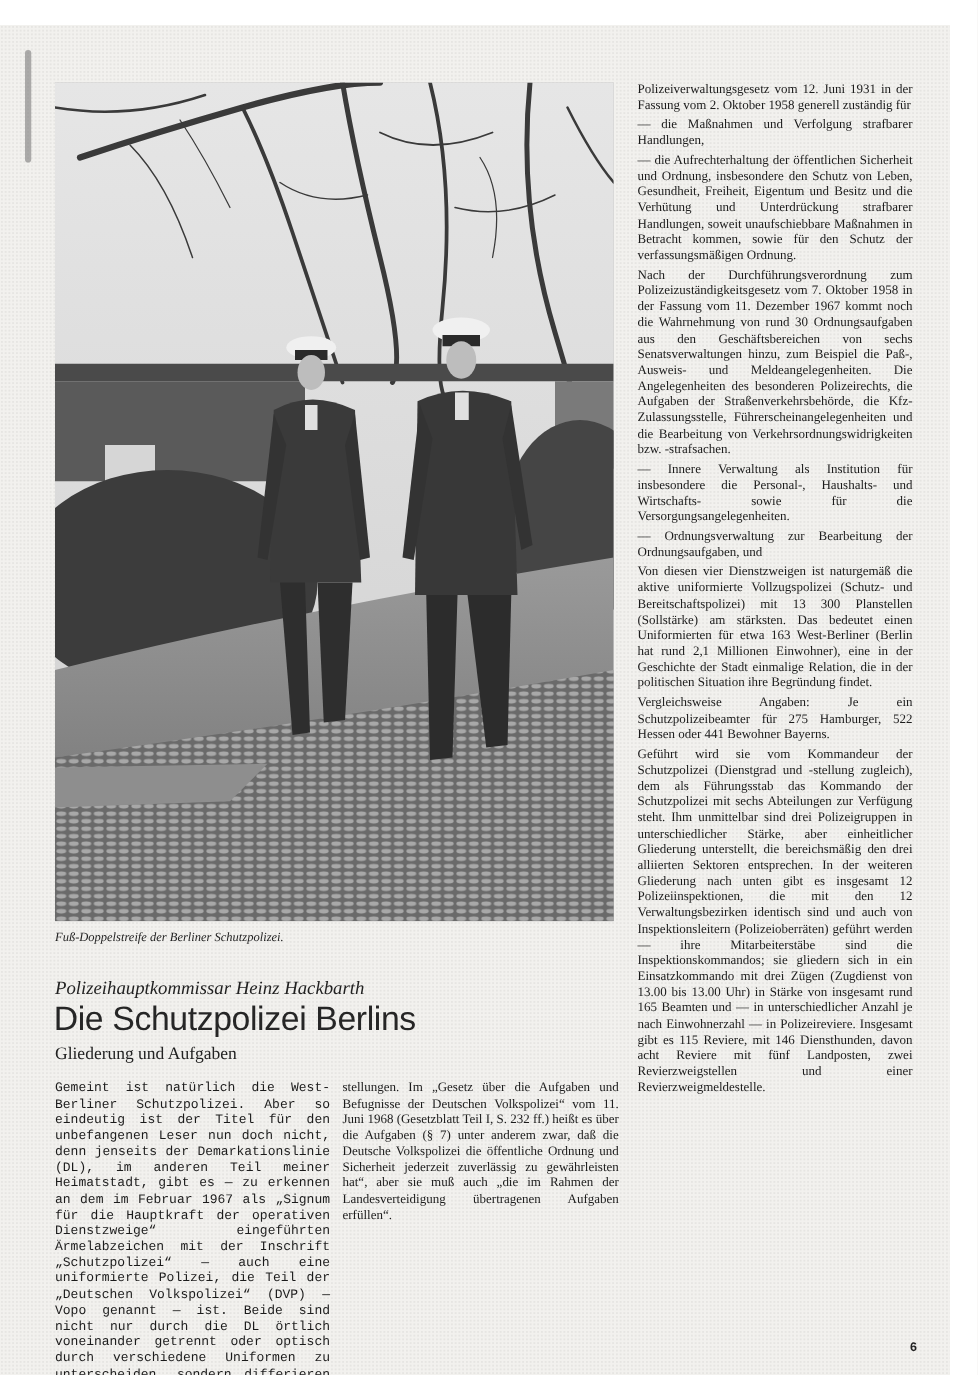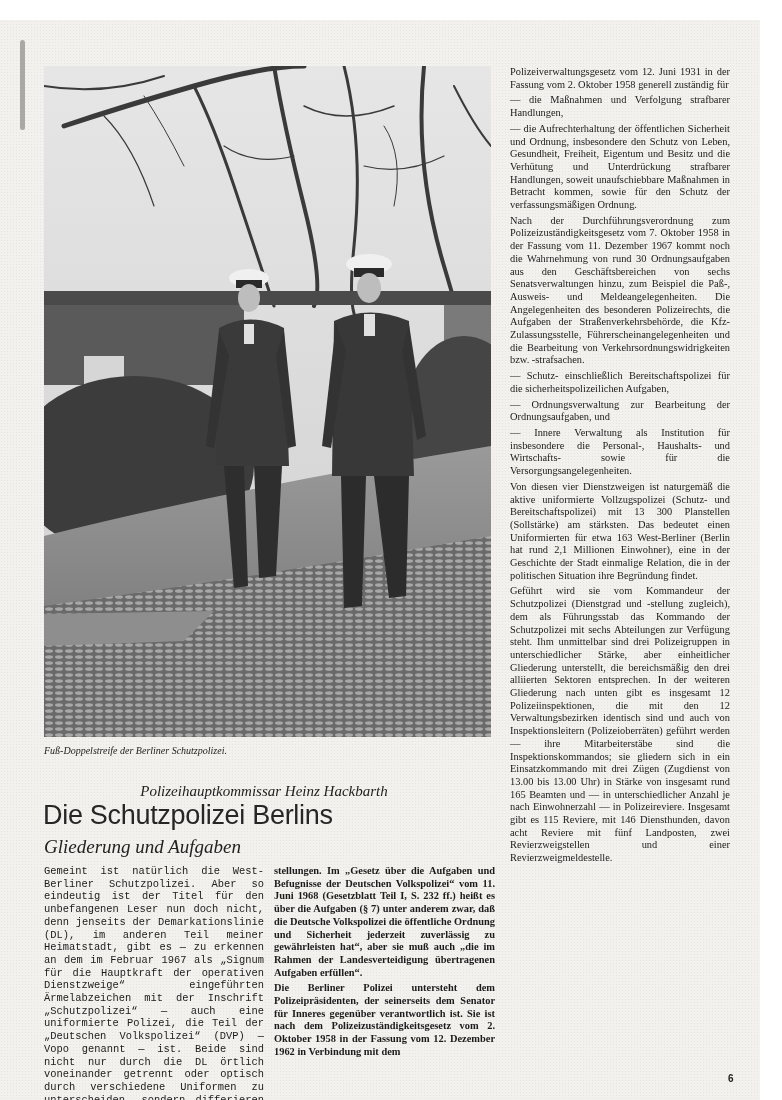--- a/index.html
+++ b/index.html
@@ -27,38 +27,38 @@
       position: absolute; left: 44px; top: 66px; width: 447px; height: 671px;
       overflow: hidden; background: #c8c8c8;
     }
     .photo svg { display: block; }
     .caption {
       position: absolute; left: 44px; top: 745px; width: 440px;
       font-style: italic; font-size: 10px; color: #222;
     }
     .author {
       position: absolute; left: 44px; top: 783px; width: 440px;
-      font-style: italic; font-size: 15px; color: #222; text-align: center;
+      font-style: italic; font-size: 15px; color: #222;
     }
     .headline {
       position: absolute; left: 43px; top: 800px; width: 450px;
       font-family: "Liberation Sans", "DejaVu Sans", sans-serif;
       font-weight: normal; font-size: 27px; color: #262626; letter-spacing: -0.3px;
     }
     .subtitle {
       position: absolute; left: 44px; top: 836px; width: 440px;
-      font-style: italic; font-size: 19px; color: #222;
+      font-size: 14px; color: #222;
     }
     .col {
       position: absolute; font-size: 10.4px; line-height: 12.7px;
       text-align: justify; hyphens: manual; color: #1b1b1b;
     }
     .col p { margin: 0 0 3px 0; }
     .col1 { left: 44px; top: 865px; width: 220px; font-family: Liberation Mono, monospace; }
-    .col2 { left: 274px; top: 865px; width: 221px; font-weight: bold; }
+    .col2 { left: 274px; top: 865px; width: 221px; }
     .col3 { left: 510px; top: 66px; width: 220px; }
     .page-number {
       position: absolute; left: 728px; top: 1073px;
       font-family: "Liberation Sans", "DejaVu Sans", sans-serif;
       font-weight: bold; font-size: 10px; color: #222;
     }
   </style>
 </head>
 <body>
 
@@ -143,28 +143,27 @@
 <div class="author">Polizeihauptkommissar Heinz Hackbarth</div>
 <div class="headline">Die Schutzpolizei Berlins</div>
 <div class="subtitle">Gliederung und Aufgaben</div>
 
 <div class="col col1">
   <p>Gemeint ist natürlich die West-Berliner Schutzpolizei. Aber so eindeutig ist der Titel für den unbefangenen Leser nun doch nicht, denn jenseits der Demarkationslinie (DL), im anderen Teil meiner Heimatstadt, gibt es — zu erkennen an dem im Februar 1967 als „Signum für die Hauptkraft der operativen Dienstzweige“ eingeführten Ärmelabzeichen mit der Inschrift „Schutzpolizei“ — auch eine uniformierte Polizei, die Teil der „Deutschen Volkspolizei“ (DVP) — Vopo genannt — ist. Beide sind nicht nur durch die DL örtlich voneinander getrennt oder optisch durch verschiedene Uniformen zu unterscheiden, sondern differieren wesentlich durch die verschiedenen Aufgaben-</p>
 </div>
 
 <div class="col col2">
   <p>stellungen. Im „Gesetz über die Aufgaben und Befugnisse der Deutschen Volkspolizei“ vom 11. Juni 1968 (Gesetzblatt Teil I, S. 232 ff.) heißt es über die Aufgaben (§ 7) unter anderem zwar, daß die Deutsche Volkspolizei die öffentliche Ordnung und Sicherheit jederzeit zuverlässig zu gewährleisten hat“, aber sie muß auch „die im Rahmen der Landesverteidigung übertragenen Aufgaben erfüllen“.</p>
-  <p>Die Berliner Polizei untersteht dem Polizeipräsidenten, der seinerseits dem Senator für Inneres gegenüber verantwortlich ist. Sie ist nach dem Polizeizuständigkeitsgesetz vom 2. Oktober 1958 in der Fassung vom 12. Dezember 1962 in Verbindung mit dem</p>
 </div>
 
 <div class="col col3">
   <p>Polizeiverwaltungsgesetz vom 12. Juni 1931 in der Fassung vom 2. Oktober 1958 generell zuständig für</p>
   <p>— die Maßnahmen und Verfolgung strafbarer Handlungen,</p>
   <p>— die Aufrechterhaltung der öffentlichen Sicherheit und Ordnung, insbesondere den Schutz von Leben, Gesundheit, Freiheit, Eigentum und Besitz und die Verhütung und Unterdrückung strafbarer Handlungen, soweit unaufschiebbare Maßnahmen in Betracht kommen, sowie für den Schutz der verfassungsmäßigen Ordnung.</p>
   <p>Nach der Durchführungsverordnung zum Polizeizuständigkeitsgesetz vom 7. Oktober 1958 in der Fassung vom 11. Dezember 1967 kommt noch die Wahrnehmung von rund 30 Ordnungsaufgaben aus den Geschäftsbereichen von sechs Senatsverwaltungen hinzu, zum Beispiel die Paß-, Ausweis- und Meldeangelegenheiten. Die Angelegenheiten des besonderen Polizeirechts, die Aufgaben der Straßenverkehrsbehörde, die Kfz-Zulassungsstelle, Führerscheinangelegenheiten und die Bearbeitung von Verkehrsordnungswidrigkeiten bzw. -strafsachen.</p>
-  <p>— Schutz- einschließlich Bereitschaftspolizei für die sicherheitspolizeilichen Aufgaben,</p>
+  <p>— Innere Verwaltung als Institution für insbesondere die Personal-, Haushalts- und Wirtschafts- sowie für die Versorgungsangelegenheiten.</p>
   <p>— Ordnungsverwaltung zur Bearbeitung der Ordnungsaufgaben, und</p>
-  <p>— Innere Verwaltung als Institution für insbesondere die Personal-, Haushalts- und Wirtschafts- sowie für die Versorgungsangelegenheiten.</p>
   <p>Von diesen vier Dienstzweigen ist naturgemäß die aktive uniformierte Vollzugspolizei (Schutz- und Bereitschaftspolizei) mit 13 300 Planstellen (Sollstärke) am stärksten. Das bedeutet einen Uniformierten für etwa 163 West-Berliner (Berlin hat rund 2,1 Millionen Einwohner), eine in der Geschichte der Stadt einmalige Relation, die in der politischen Situation ihre Begründung findet.</p>
+  <p>Vergleichsweise Angaben: Je ein Schutzpolizeibeamter für 275 Hamburger, 522 Hessen oder 441 Bewohner Bayerns.</p>
   <p>Geführt wird sie vom Kommandeur der Schutzpolizei (Dienstgrad und -stellung zugleich), dem als Führungsstab das Kommando der Schutzpolizei mit sechs Abteilungen zur Verfügung steht. Ihm unmittelbar sind drei Polizeigruppen in unterschiedlicher Stärke, aber einheitlicher Gliederung unterstellt, die bereichsmäßig den drei alliierten Sektoren entsprechen. In der weiteren Gliederung nach unten gibt es insgesamt 12 Polizeiinspektionen, die mit den 12 Verwaltungsbezirken identisch sind und auch von Inspektionsleitern (Polizeioberräten) geführt werden — ihre Mitarbeiterstäbe sind die Inspektionskommandos; sie gliedern sich in ein Einsatzkommando mit drei Zügen (Zugdienst von 13.00 bis 13.00 Uhr) in Stärke von insgesamt rund 165 Beamten und — in unterschiedlicher Anzahl je nach Einwohnerzahl — in Polizeireviere. Insgesamt gibt es 115 Reviere, mit 146 Diensthunden, davon acht Reviere mit fünf Landposten, zwei Revierzweigstellen und einer Revierzweigmeldestelle.</p>
 </div>
 
 <div class="page-number">6</div>
 
 </body></html>

